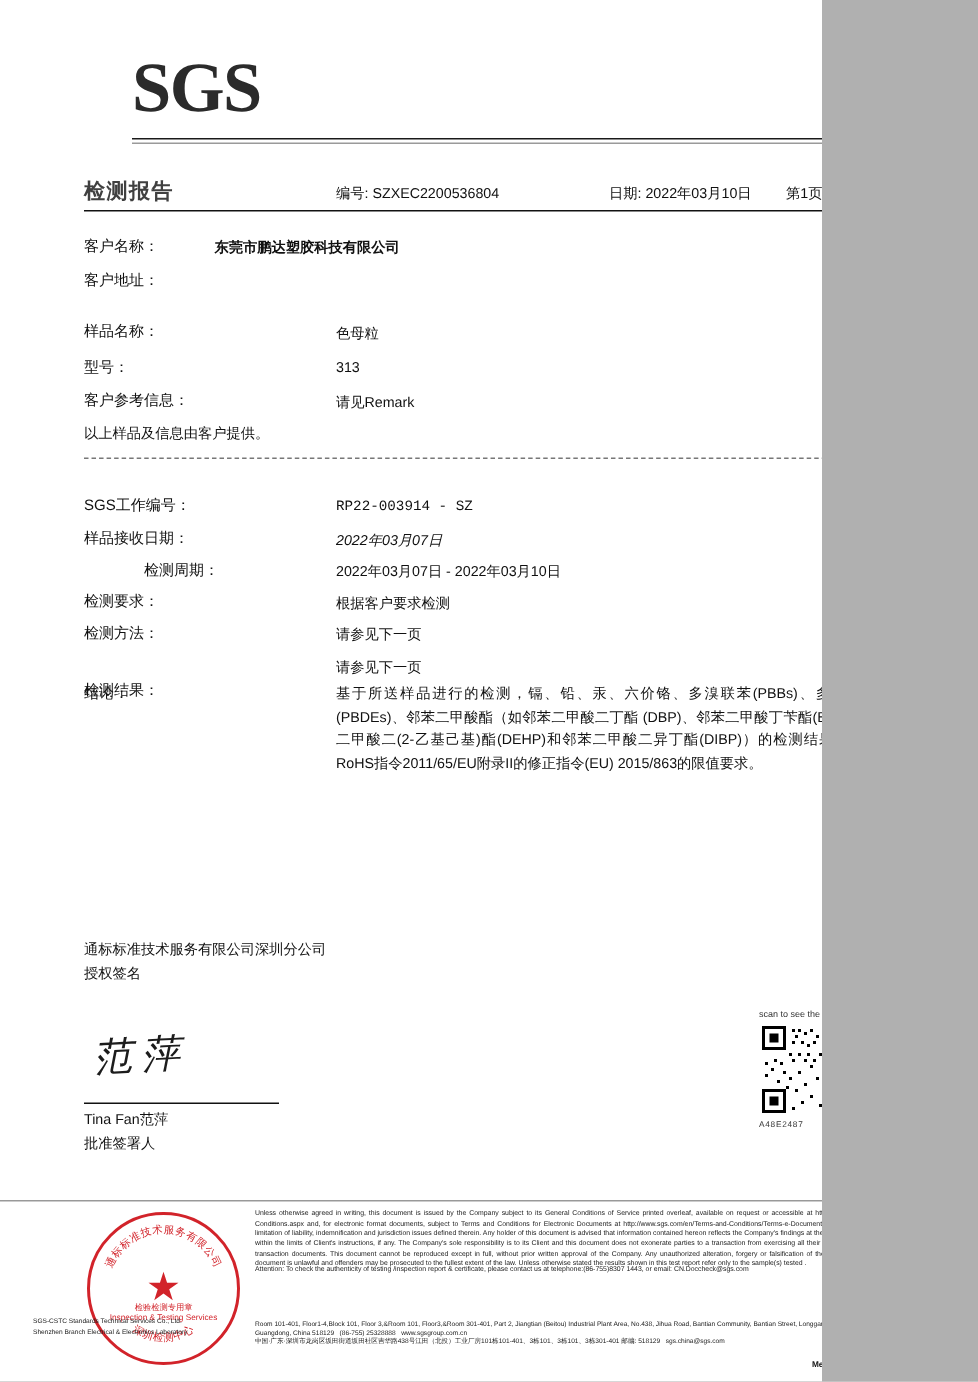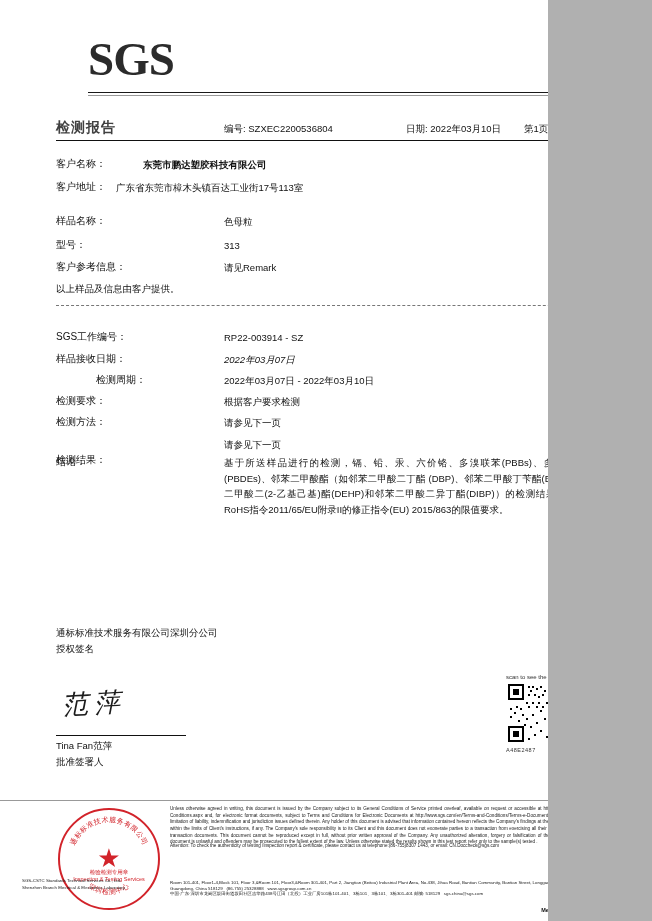--- a/index.html
+++ b/index.html
@@ -347,37 +347,36 @@
       <span>日期:</span>
       <span>2022年03月10日</span>
     </div>
     <div class="hdr-page">第1页,共7页</div>
     <div class="rule-header"></div>
 
     <div class="field-label" style="left:56px; top:157px;">客户名称：</div>
     <div class="field-value bold" style="left:143px; top:159px;">东莞市鹏达塑胶科技有限公司</div>
 
     <div class="field-label" style="left:56px; top:180px;">客户地址：</div>
-    <div class="field-value" style="left:116px; top:182px;">广东省东莞市樟木头镇百达工业街17号113室</div>
 
     <div class="field-label" style="left:56px; top:214px;">样品名称：</div>
     <div class="field-value" style="left:224px; top:216px;">色母粒</div>
 
     <div class="field-label" style="left:56px; top:238px;">型号：</div>
     <div class="field-value" style="left:224px; top:240px;">313</div>
 
     <div class="field-label" style="left:56px; top:260px;">客户参考信息：</div>
     <div class="field-value" style="left:224px; top:262px;">请见Remark</div>
 
     <div class="note-line" style="top:283px;">以上样品及信息由客户提供。</div>
 
     <div class="dashed-rule" style="top:305px;"></div>
 
     <div class="field-label" style="left:56px; top:330px;">SGS工作编号：</div>
-    <div class="field-value" style="left:224px; top:332px;">RP22-003914 - SZ</div>
+    <div class="field-value" style="left:224px; top:332px;font-family:Liberation Mono, monospace;">RP22-003914 - SZ</div>
 
     <div class="field-label" style="left:56px; top:352px;">样品接收日期：</div>
     <div class="field-value" style="left:224px; top:354px;font-style:italic;">2022年03月07日</div>
 
     <div class="field-label" style="left:56px; top:373px;margin-left:40px;">检测周期：</div>
     <div class="field-value" style="left:224px; top:375px;">2022年03月07日 - 2022年03月10日</div>
 
     <div class="field-label" style="left:56px; top:394px;">检测要求：</div>
     <div class="field-value" style="left:224px; top:396px;">根据客户要求检测</div>
 

